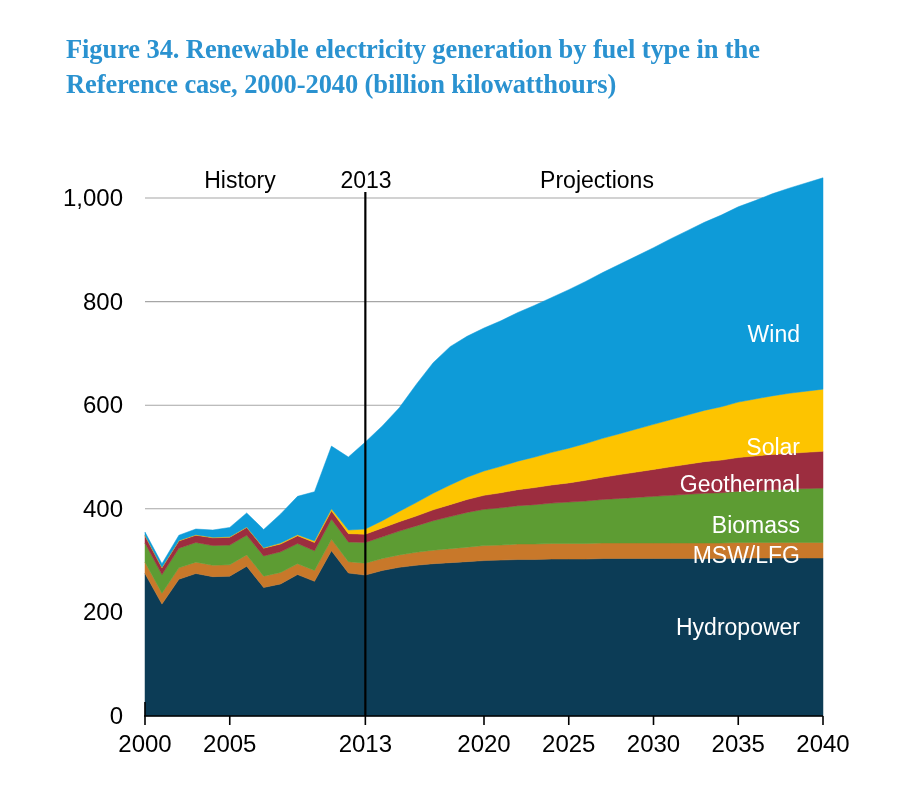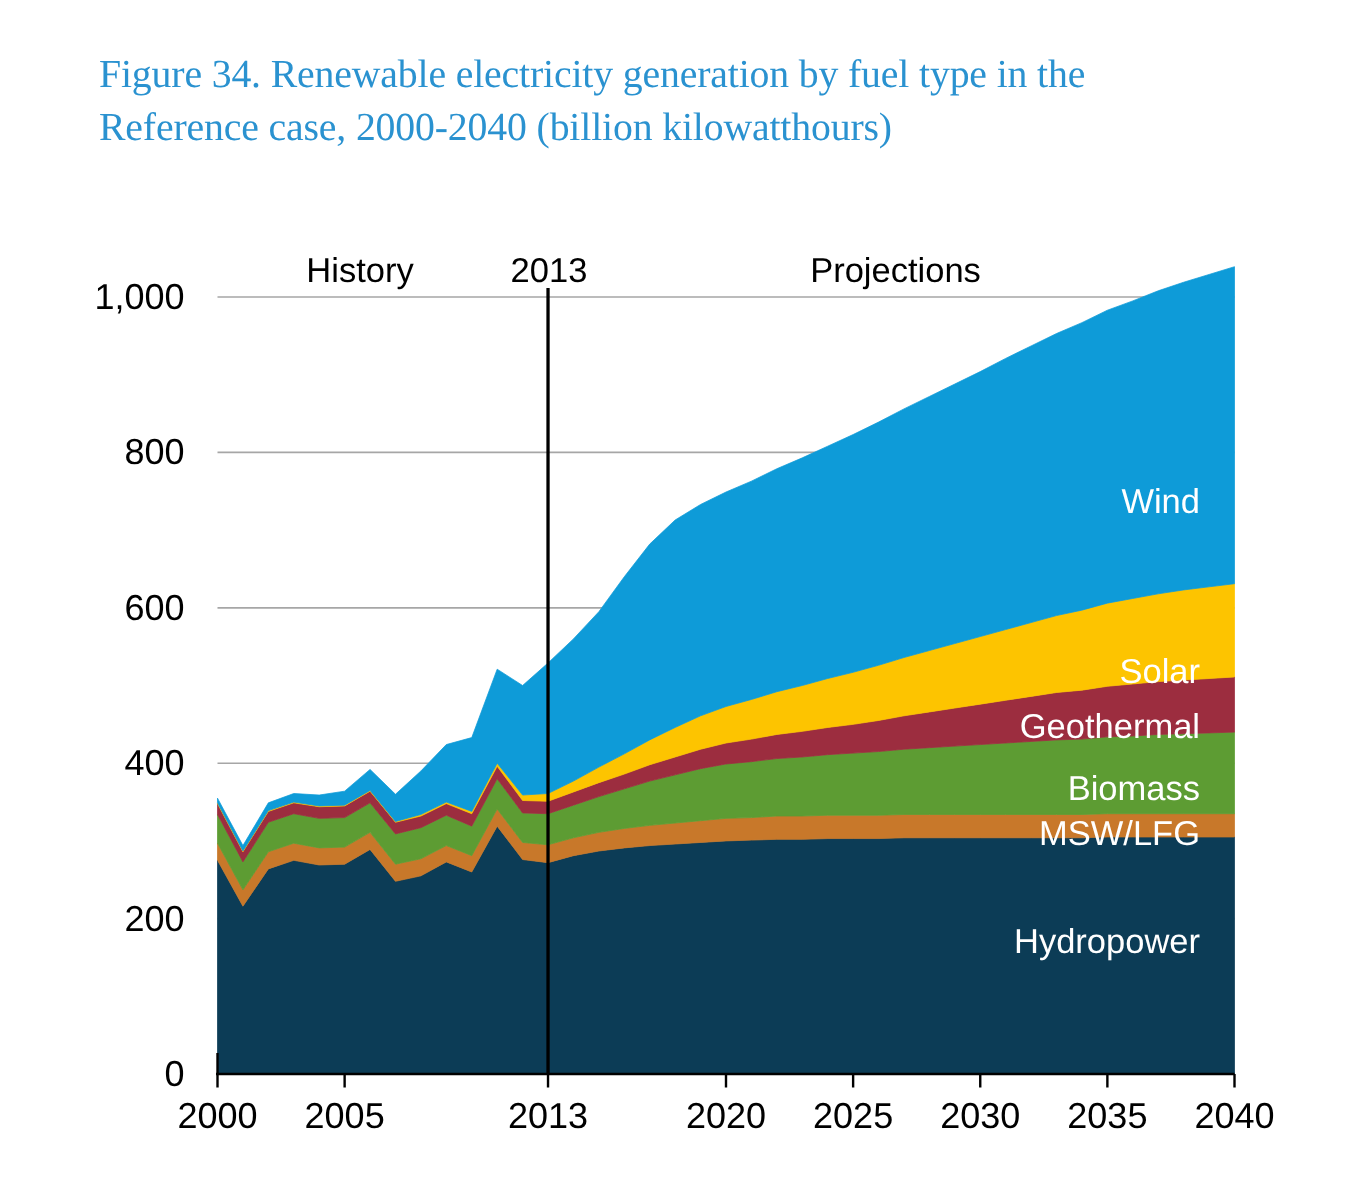--- a/index.html
+++ b/index.html
@@ -4,21 +4,21 @@
 <style>
   html,body{margin:0;padding:0;}
   body{
     width:900px;height:800px;background:#ffffff;
     font-family:"Liberation Sans", sans-serif;
     overflow:hidden;position:relative;
   }
   #fig-title{
     position:absolute;left:66px;top:32px;width:730px;
     font-family:"Liberation Serif", serif;
-    font-weight:normal;font-size:26.5px;line-height:1.31;
+    font-weight:bold;font-size:26.5px;line-height:1.31;
     color:#2a92d0;letter-spacing:-0.1px;
   }
   #chart-wrap{position:absolute;left:0;top:0;width:900px;height:800px;}
   svg{display:block;}
   .tick-label{font-family:"Liberation Sans",sans-serif;font-size:24px;fill:#000;}
   .y-tick{text-anchor:end;}
   .x-tick{text-anchor:middle;}
   .period-label{font-family:"Liberation Sans",sans-serif;font-size:23px;fill:#000;text-anchor:middle;}
   .series-label{font-family:"Liberation Sans",sans-serif;font-size:23px;fill:#ffffff;text-anchor:end;}
   .gridline{stroke:#a6a6a6;stroke-width:1.1;}

